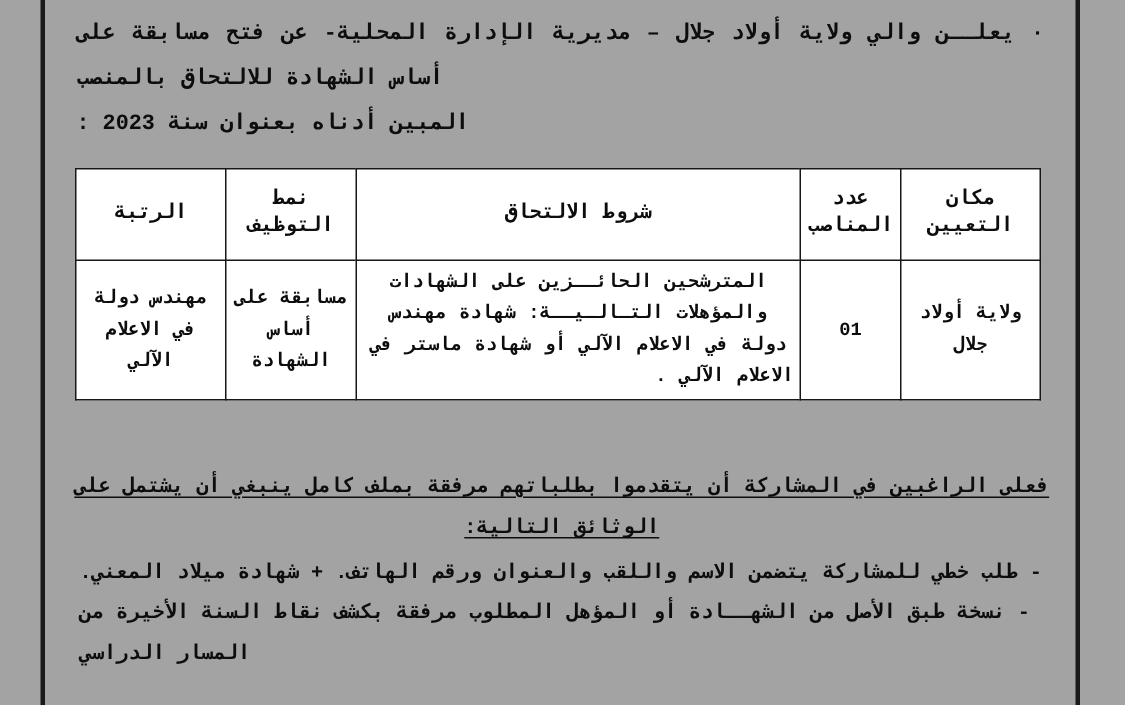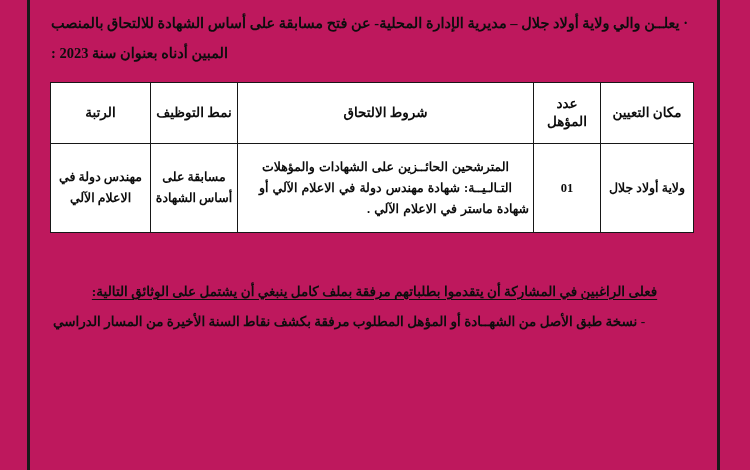--- a/index.html
+++ b/index.html
@@ -4,23 +4,23 @@
 <style>
   html, body {
     margin: 0;
     padding: 0;
     background: #ffffff;
   }
   #page {
     position: relative;
     width: 750px;
     height: 470px;
-    background: #be185d;
+    background: #a3a3a3;
     overflow: hidden;
-    font-family: Liberation Serif, serif;
+    font-family: Liberation Mono, monospace;
     color: #111111;
   }
   
   .page-edge {
     position: absolute;
     top: 0;
     width: 3px;
     height: 470px;
     background: #1a1a1a;
   }
@@ -143,38 +143,39 @@
         <colgroup>
           <col class="col-place">
           <col class="col-count">
           <col class="col-cond">
           <col class="col-mode">
           <col class="col-rank">
         </colgroup>
         <thead>
           <tr>
             <th>مكان التعيين</th>
-            <th>عدد المؤهل</th>
+            <th>عدد المناصب</th>
             <th>شروط الالتحاق</th>
             <th>نمط التوظيف</th>
             <th>الرتبة</th>
           </tr>
         </thead>
         <tbody>
           <tr>
             <td>ولاية أولاد جلال</td>
             <td>01</td>
             <td class="conditions">المترشحين الحائــزين على الشهادات والمؤهلات التـالـيــة: شهادة مهندس دولة في الاعلام الآلي أو شهادة ماستر في الاعلام الآلي .</td>
             <td>مسابقة على أساس الشهادة</td>
             <td>مهندس دولة في الاعلام الآلي</td>
           </tr>
         </tbody>
       </table>
     </div>
 
     <div class="docs">
       <span class="lead">فعلى الراغبين في المشاركة أن يتقدموا بطلباتهم مرفقة بملف كامل ينبغي أن يشتمل على الوثائق التالية:</span>
+      <span class="item one-line">- طلب خطي للمشاركة يتضمن الاسم واللقب والعنوان ورقم الهاتف. + شهادة ميلاد المعني.</span>
       <span class="item one-line">- نسخة طبق الأصل من الشهــادة أو المؤهل المطلوب مرفقة بكشف نقاط السنة الأخيرة من المسار الدراسي</span>
 
     </div>
 
   </div>
 </div>
 
 </body></html>

